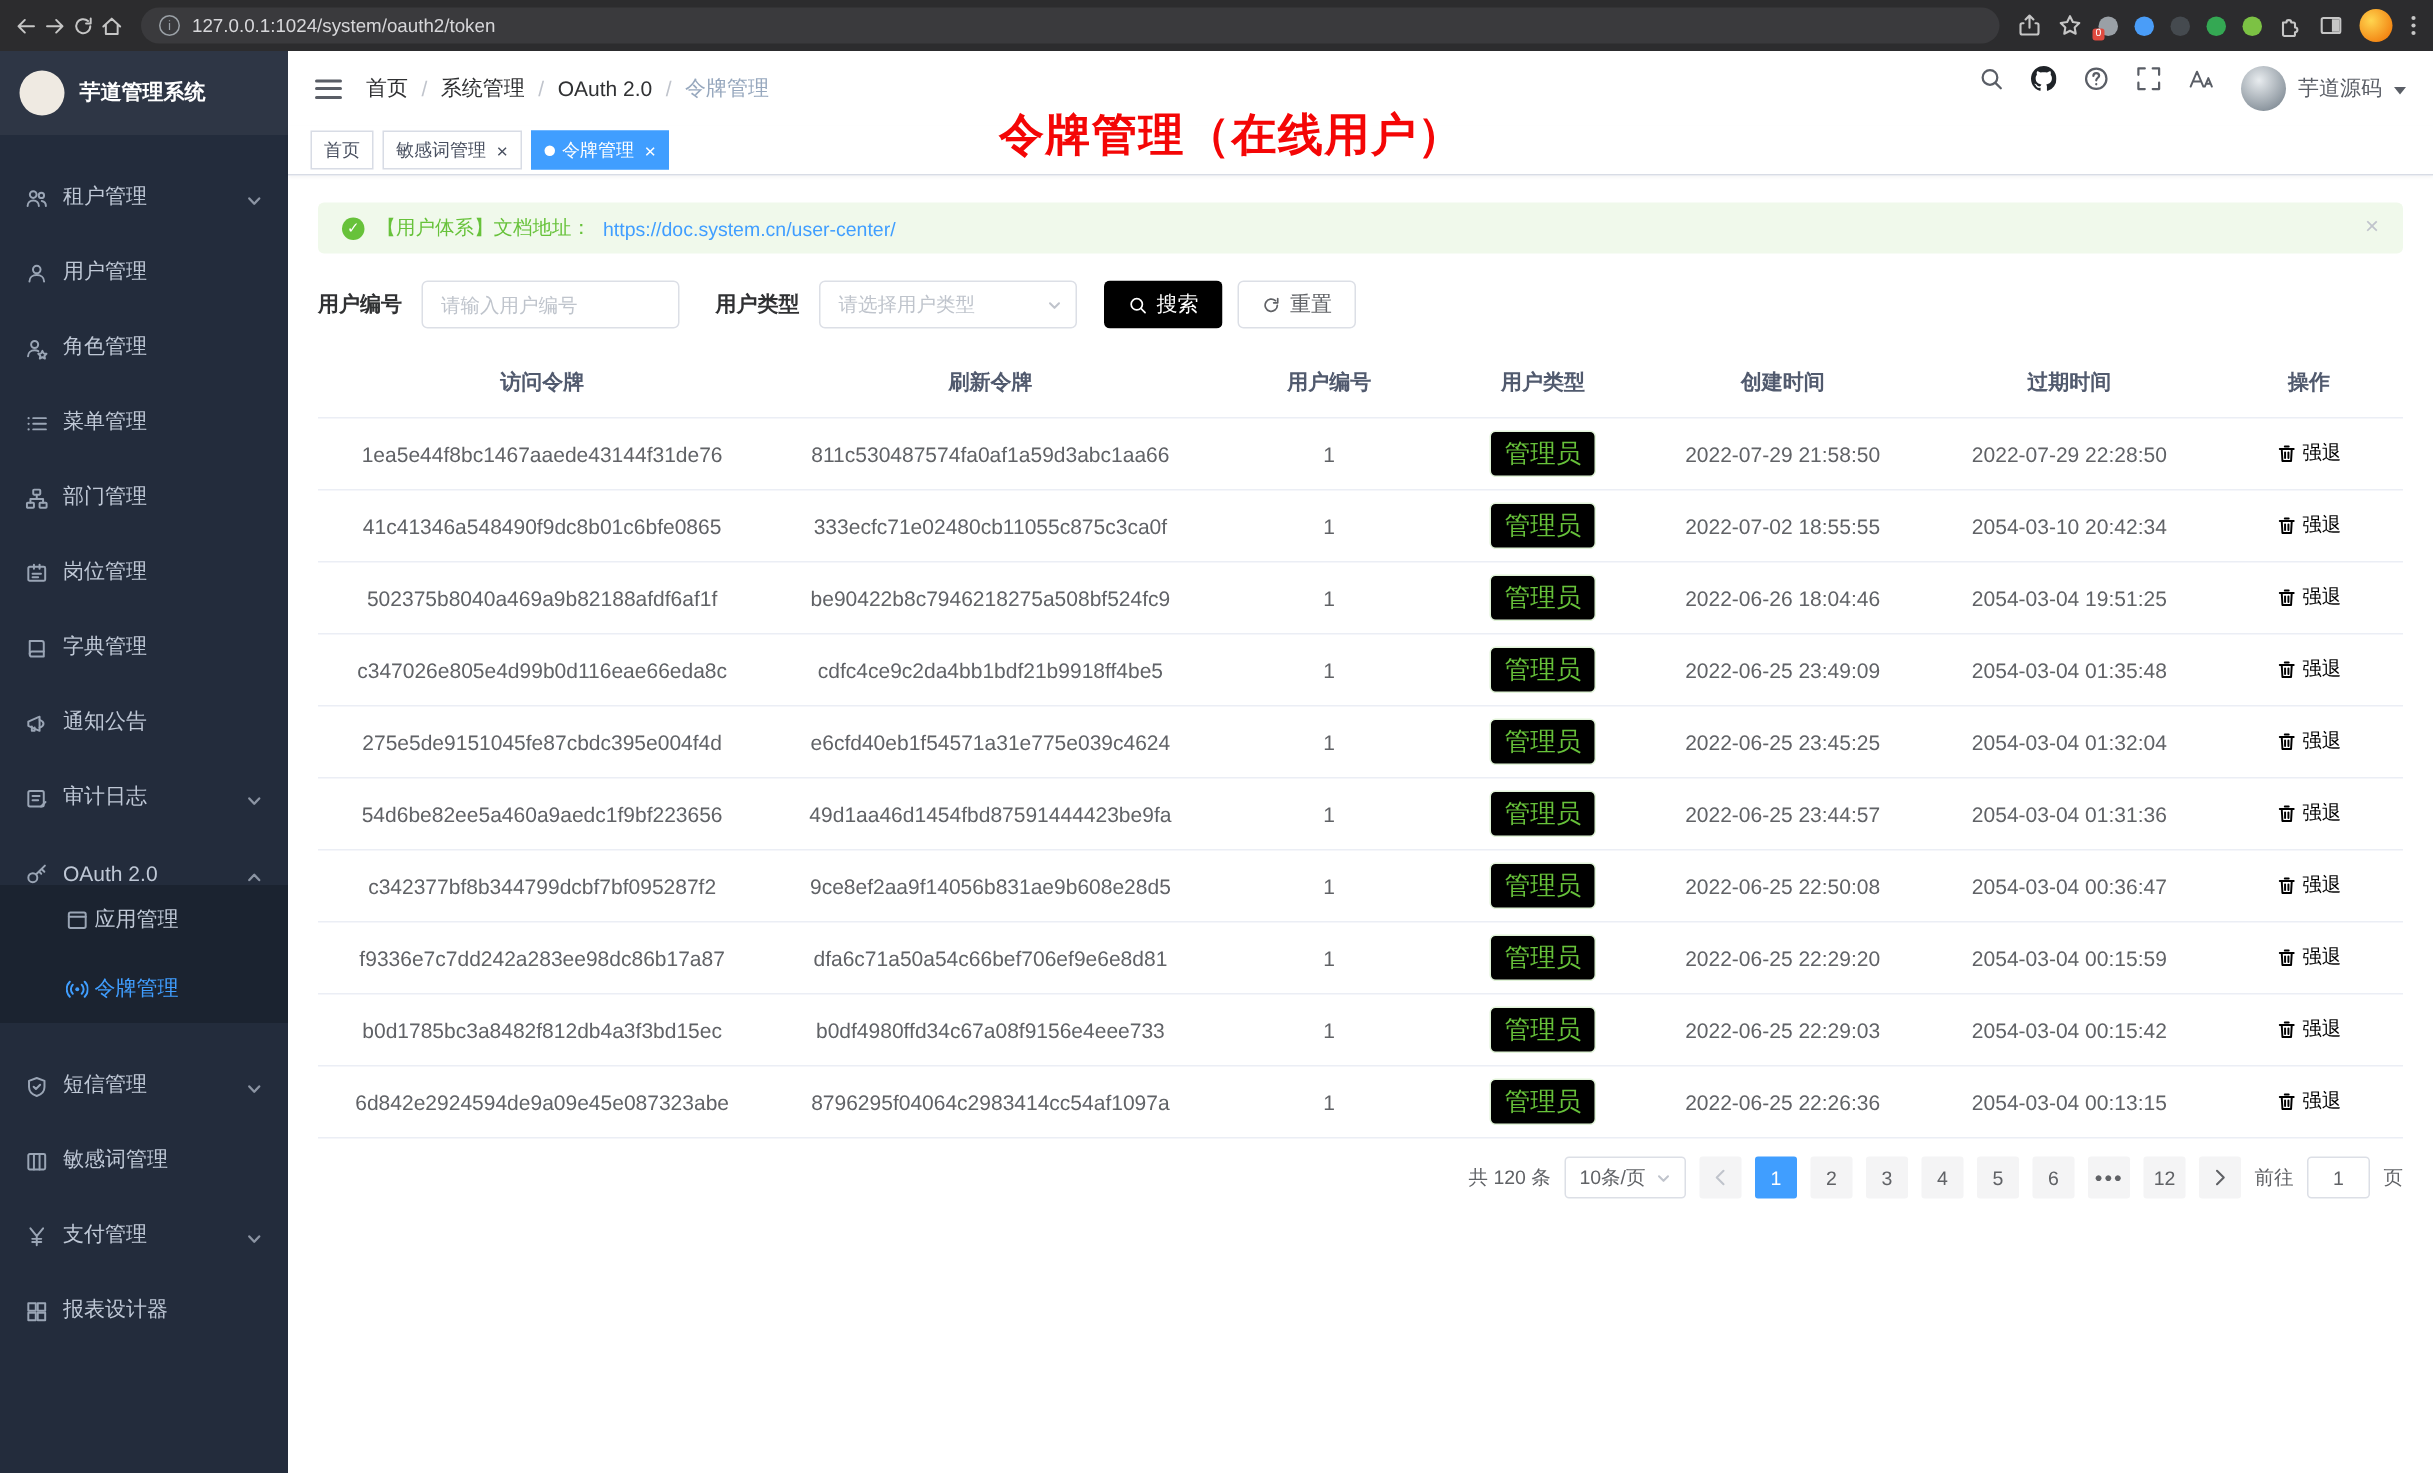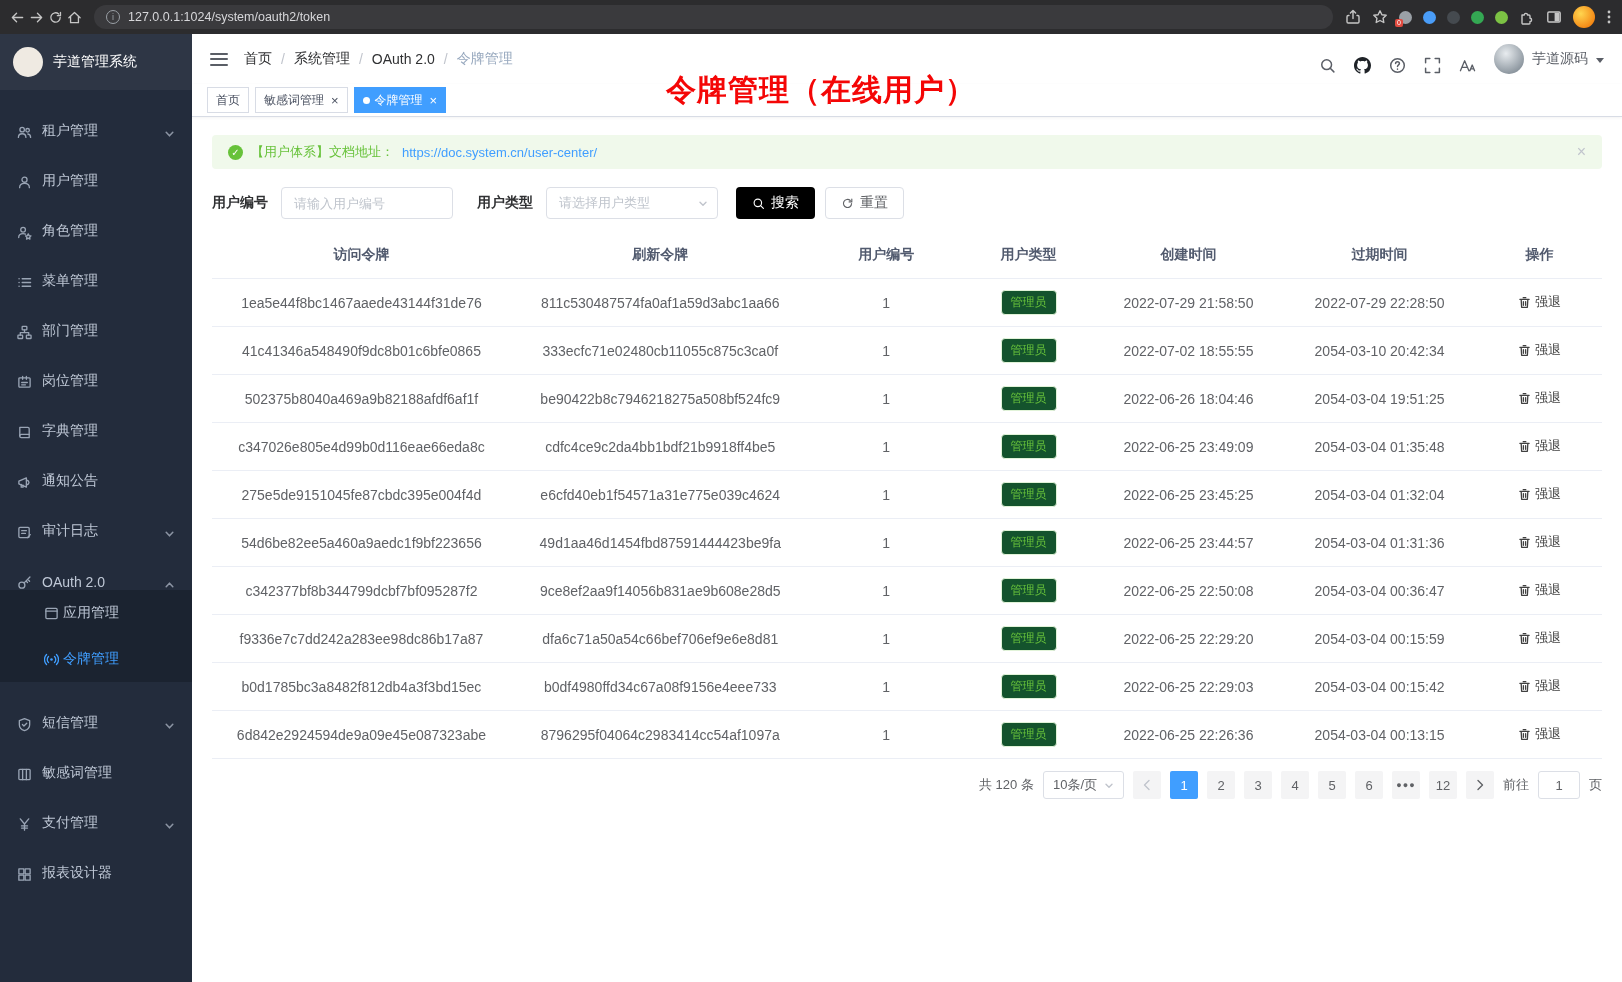--- a/index.html
+++ b/index.html
@@ -16,21 +16,21 @@
 .info-badge{width:14px;height:14px;border:1px solid #9aa0a6;border-radius:50%;color:#9aa0a6;font-size:9px;display:flex;align-items:center;justify-content:center;flex-shrink:0}
 .chrome-icons{display:flex;align-items:center;gap:11px;color:#c6c6c6}
 .ci{width:16px;height:16px;cursor:pointer}
 .ext-dot{width:13px;height:13px;border-radius:50%;cursor:pointer;position:relative}
 .ext-badge{position:absolute;left:-4px;bottom:-3px;background:#e04a3f;color:#fff;font-size:7px;padding:0 2px;border-radius:2px;line-height:8px}
 .profile-avatar{width:22px;height:22px;border-radius:50%;background:radial-gradient(circle at 35% 35%,#ffd54f,#ef6c00);cursor:pointer}
 
 
 .app{display:flex;height:948px}
 .sidebar{width:192px;background:#232c3c;color:#bfc8d6;flex-shrink:0;overflow:hidden}
-.logo-row{height:56px;display:flex;align-items:center;gap:10px;padding:0 13px;color:#fff;font-weight:normal;font-size:14px;background:rgba(255,255,255,.05)}
+.logo-row{height:56px;display:flex;align-items:center;gap:10px;padding:0 13px;color:#fff;font-weight:bold;font-size:14px;background:rgba(255,255,255,.05)}
 .logo-avatar{width:30px;height:30px;border-radius:50%;background:#efeae2;flex-shrink:0}
 .menu-item{height:50px;display:flex;align-items:flex-end;gap:10px;padding:0 17px;font-size:14px;cursor:pointer}
 .mi-icon{width:15px;height:15px;color:#9aa5b5;flex-shrink:0}
 .chev{margin-left:auto;width:11px;height:11px;color:#8b94a3}
 .chev.up{transform:rotate(180deg)}
 .submenu{background:#1b2330}
 .submenu-item{height:46px;display:flex;align-items:center;gap:4px;padding:0 17px 0 44px;font-size:14px;cursor:pointer;color:#bfc8d6}
 .submenu-item .mi-icon{color:#9aa5b5}
 .submenu-item.active{color:#409eff}
 .submenu-item.active .mi-icon{color:#409eff}
@@ -38,21 +38,21 @@
 .main{flex:1;display:flex;flex-direction:column;position:relative;background:#fff;min-width:0}
 
 
 .topbar{height:50px;display:flex;align-items:center;padding:0 18px;gap:16px}
 .hamburger{width:18px;height:13px;display:flex;flex-direction:column;justify-content:space-between;cursor:pointer}
 .hamburger i{height:2px;background:#5a5e66;border-radius:1px}
 .breadcrumb{display:flex;align-items:center;gap:9px;font-size:14px;color:#303133}
 .bc-sep{color:#c0c4cc}
 .bc-item{cursor:pointer}
 .bc-item.last{color:#97a8be;cursor:default}
-.topbar-right{margin-left:auto;display:flex;align-items:flex-end;gap:18px;color:#5a5e66}
+.topbar-right{margin-left:auto;display:flex;align-items:flex-start;gap:18px;color:#5a5e66}
 .tb-icon{width:17px;height:17px;cursor:pointer}
 .user-box{display:flex;align-items:center;gap:8px;cursor:pointer}
 .user-avatar{width:30px;height:30px;border-radius:50%;background:radial-gradient(circle at 40% 32%,#e8ecef,#6c7883)}
 .user-name{font-size:14px}
 .caret{width:0;height:0;border-left:4px solid transparent;border-right:4px solid transparent;border-top:5px solid #5a5e66;margin-top:2px}
 .annotation{position:absolute;left:474px;top:36px;font-size:30px;font-weight:bold;color:#f40606;z-index:30;pointer-events:none;letter-spacing:1px}
 
 
 .tabsbar{height:33px;display:flex;align-items:center;gap:6px;padding:0 15px;border-bottom:1px solid #d8dce5;box-shadow:0 1px 3px rgba(0,0,0,.05)}
 .tag-tab{height:26px;display:flex;align-items:center;gap:5px;padding:0 8px;border:1px solid #d8dce5;font-size:12px;color:#495060;background:#fff;cursor:pointer}
@@ -77,22 +77,22 @@
 .btn{height:32px;border-radius:4px;display:inline-flex;align-items:center;gap:6px;padding:0 15px;font-size:14px;cursor:pointer;border:1px solid transparent;font-family:inherit}
 .btn-primary{background:#000000;color:#fff}
 .btn-plain{background:#fff;border-color:#dcdfe6;color:#606266}
 .b-icon{width:13px;height:13px}
 
 
 .table{margin-top:12px}
 .thead,.trow{display:grid;grid-template-columns:21.5% 21.5% 11% 9.5% 13.5% 14% 9%;align-items:center;text-align:center;border-bottom:1px solid #ebeef5}
 .thead{height:48px;font-size:14px;font-weight:bold;color:#515a6e}
 .trow{height:48px;font-size:14px;color:#606266}
-.badge{display:inline-block;padding:3px 9px;font-size:12px;color:#67c23a;background:#14532d;border:1px solid #e1f3d8;border-radius:4px}
-.action{color:#404040;font-size:13px;display:inline-flex;align-items:center;gap:4px;cursor:pointer;}
+.badge{display:inline-block;padding:3px 9px;font-size:17px;color:#67c23a;background:#000000;border:1px solid #e1f3d8;border-radius:4px}
+.action{color:#000000;font-size:13px;display:inline-flex;align-items:center;gap:4px;cursor:pointer;}
 .t-icon{width:13px;height:13px}
 
 
 .pagination{display:flex;align-items:center;justify-content:flex-end;gap:9px;margin-top:12px;font-size:13px;color:#606266}
 .psize{height:28px;border:1px solid #dcdfe6;border-radius:3px;display:flex;align-items:center;padding:0 26px 0 9px;position:relative;cursor:pointer;color:#606266}
 .psize .sel-caret{top:9px}
 .page-btn{min-width:28px;height:28px;border:none;background:#f4f4f5;border-radius:2px;font-size:13px;color:#606266;cursor:pointer;display:inline-flex;align-items:center;justify-content:center;font-family:inherit;padding:0 4px}
 .page-btn.active{background:#409eff;color:#fff}
 .page-btn.more{font-size:9px;letter-spacing:1px}
 .pg-arrow{width:10px;height:12px}

